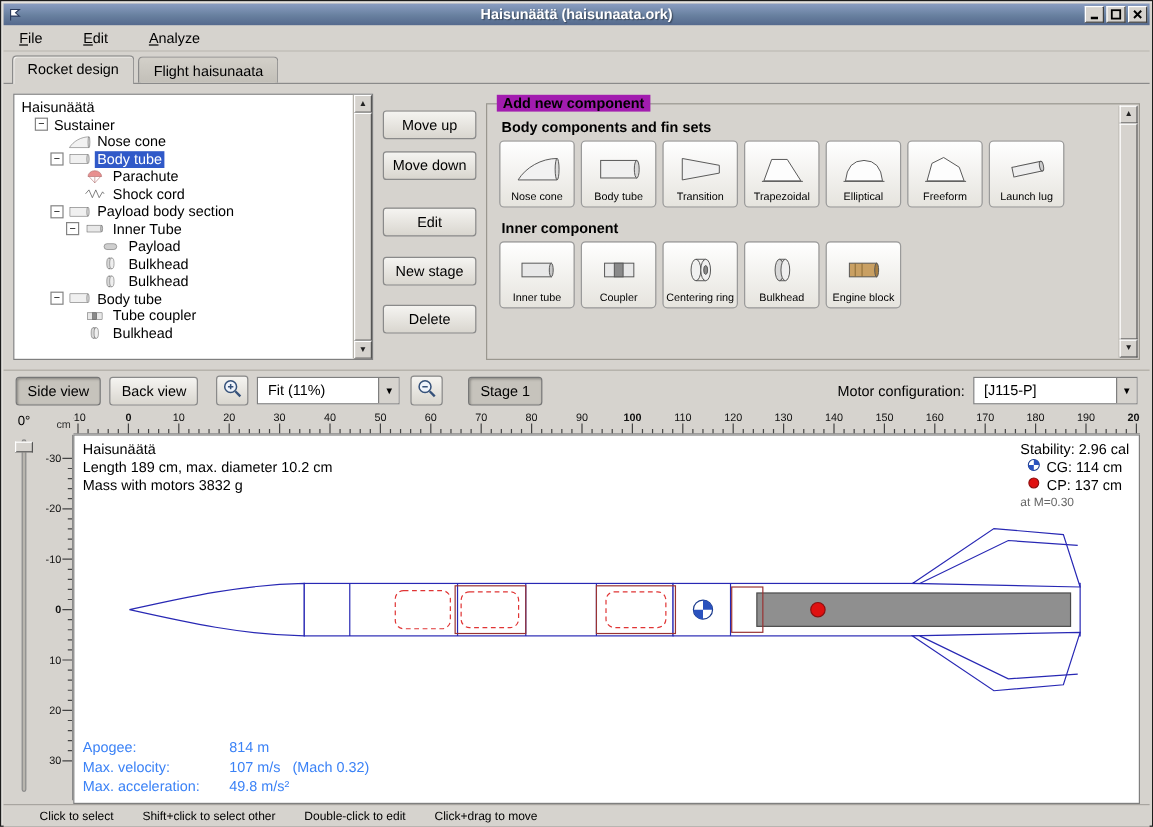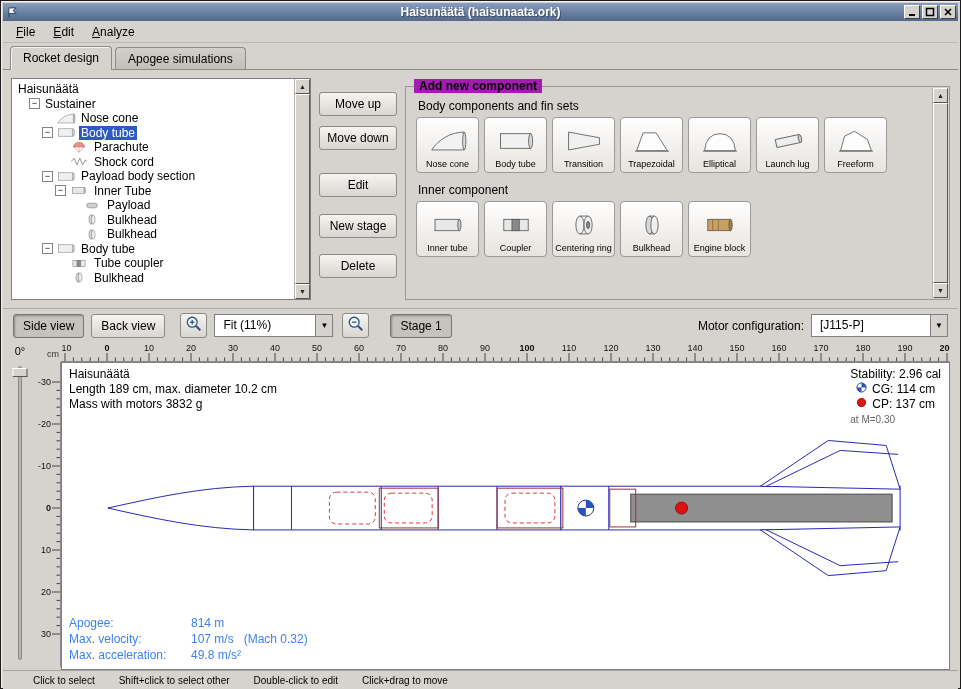--- a/index.html
+++ b/index.html
@@ -13,21 +13,21 @@
   .titlebar { flex:0 0 18px; background:linear-gradient(180deg,#8a9dc2 0%,#68809f 55%,#55698d 100%);
               display:flex; align-items:center; position:relative; color:#fff; }
   .t-icon { width:18px; display:flex; justify-content:center; align-items:center; }
   .t-title { position:absolute; left:0; right:0; text-align:center; font-weight:bold; font-size:12px;
              text-shadow:1px 1px 1px rgba(0,0,0,.4); pointer-events:none; }
   .t-btns { margin-left:auto; display:flex; gap:2px; padding-right:2px; z-index:2; }
   .tbtn { width:16px; height:14px; background:#d6d3ce; border:1px solid; border-color:#fff #404040 #404040 #fff;
           display:flex; align-items:center; justify-content:center; }
 
   
-  .menubar { flex:0 0 22px; display:flex; align-items:center; padding:0 6px; gap:4px;
+  .menubar { flex:0 0 22px; display:flex; align-items:center; padding:0 6px; gap:20px;
              border-bottom:1px solid #bdbab3; }
   .menu-item { padding:2px 7px; cursor:default; }
 
   
   .tabrow { flex:0 0 26px; display:flex; align-items:flex-end; padding:3px 0 0 7px; gap:3px;
             border-bottom:1px solid #8a8a8a; }
   .tab { border:1px solid #8a8a8a; border-bottom:none; border-radius:4px 4px 0 0;
          padding:4px 12px 3px; background:linear-gradient(#d3d0c9,#c2bfb8); font-size:12px; }
   .tab.active { background:#d6d3ce; margin-bottom:-1px; padding-bottom:5px;
                 box-shadow:inset 1px 1px 0 #f4f3f0; }
@@ -54,21 +54,21 @@
   .action-col { width:78px; display:flex; flex-direction:column; padding-top:14px; }
   .btn { background:linear-gradient(#f5f4f1,#d9d6cf); border:1px solid #8a8a8a; border-radius:3px;
          padding:4px 2px; font-size:12px; text-align:center; }
   .btn.mt10 { margin-top:10px; } .btn.mt23 { margin-top:23px; }
   .btn.mt17 { margin-top:17px; } .btn.mt16 { margin-top:16px; }
 
   .add-panel { flex:1; position:relative; border:1px solid #9a978f; margin-top:8px;
                padding:10px 22px 6px 10px; }
   .add-title { position:absolute; top:-8px; left:8px; background:#a21caf; padding:0 5px;
                font-weight:bold; font-size:12px; }
-  .section-label { font-size:12px; margin:2px 0 4px 2px; }
+  .section-label { font-size:12px; margin:2px 0 4px 2px;font-weight:bold; }
   .comp-row { display:flex; gap:5px; margin-bottom:10px; }
   .comp-btn { width:63px; height:56px; background:linear-gradient(#ffffff,#e6e4de);
               border:1px solid #9a9a9a; border-radius:4px; display:flex; flex-direction:column;
               align-items:center; padding:3px 1px 2px; font-size:9px; text-align:center; line-height:1.1; }
   .comp-icon { flex:1; display:flex; align-items:center; }
   .add-scroll { position:absolute; top:1px; right:1px; bottom:1px; width:16px;
                 display:flex; flex-direction:column; background:#eceae5; border-left:1px solid #b5b2ab; }
 
   
   .view-toolbar { flex:0 0 34px; display:flex; align-items:center; gap:7px; padding:0 10px;
@@ -148,21 +148,21 @@
   </div>
 
   <div class="menubar">
     <span class="menu-item"><u>F</u>ile</span>
     <span class="menu-item"><u>E</u>dit</span>
     <span class="menu-item"><u>A</u>nalyze</span>
   </div>
 
   <div class="tabrow">
     <div class="tab active">Rocket design</div>
-    <div class="tab">Apogee simulations</div>
+    <div class="tab">Flight haisunaata</div>
   </div>
 
   <div class="top-panel">
 
     <div class="tree-panel">
       <div class="tree-list" id="tree">
           <div class="tree-row" style="padding-left: 0px;">
             <span class="tree-label">Haisunäätä</span>
           </div>
           <div class="tree-row" style="padding-left: 13px;">
@@ -350,36 +350,36 @@
               <svg width="44" height="26" viewBox="0 0 44 32">
                 <path d="M3 28 Q5 7 22 7 Q39 7 41 28 Z" fill="#fdfdfd" stroke="#555"></path>
                 <line x1="1" y1="28.5" x2="43" y2="28.5" stroke="#555"></line>
               </svg>
             </span>
             <span class="comp-label">Elliptical</span>
           </div>
           <div class="comp-btn">
             <span class="comp-icon">
               <svg width="44" height="26" viewBox="0 0 44 32">
+                <path d="M3 28 L8 10 L20 4 L36 14 L41 28 Z" fill="#fdfdfd" stroke="#555"></path>
+                <line x1="1" y1="28.5" x2="43" y2="28.5" stroke="#555"></line>
+              </svg>
+            </span>
+            <span class="comp-label">Freeform</span>
+          </div>
+          <div class="comp-btn">
+            <span class="comp-icon">
+              <svg width="44" height="26" viewBox="0 0 44 32">
                 <g transform="rotate(-12 22 16)">
                   <rect x="7" y="11" width="30" height="10" fill="#eeeeee" stroke="#555"></rect>
                   <ellipse cx="37" cy="16" rx="2" ry="5" fill="#cccccc" stroke="#555"></ellipse>
                 </g>
               </svg>
             </span>
             <span class="comp-label">Launch lug</span>
-          </div>
-          <div class="comp-btn">
-            <span class="comp-icon">
-              <svg width="44" height="26" viewBox="0 0 44 32">
-                <path d="M3 28 L8 10 L20 4 L36 14 L41 28 Z" fill="#fdfdfd" stroke="#555"></path>
-                <line x1="1" y1="28.5" x2="43" y2="28.5" stroke="#555"></line>
-              </svg>
-            </span>
-            <span class="comp-label">Freeform</span>
           </div>
         </div>
       <div class="section-label">Inner component</div>
       <div class="comp-row" id="inner-buttons">
           <div class="comp-btn">
             <span class="comp-icon">
               <svg width="44" height="26" viewBox="0 0 44 32">
                 <rect x="6" y="9" width="30" height="14" fill="#e8e8e8" stroke="#555"></rect>
                 <ellipse cx="36" cy="16" rx="2" ry="7" fill="#c8c8c8" stroke="#555"></ellipse>
               </svg>

